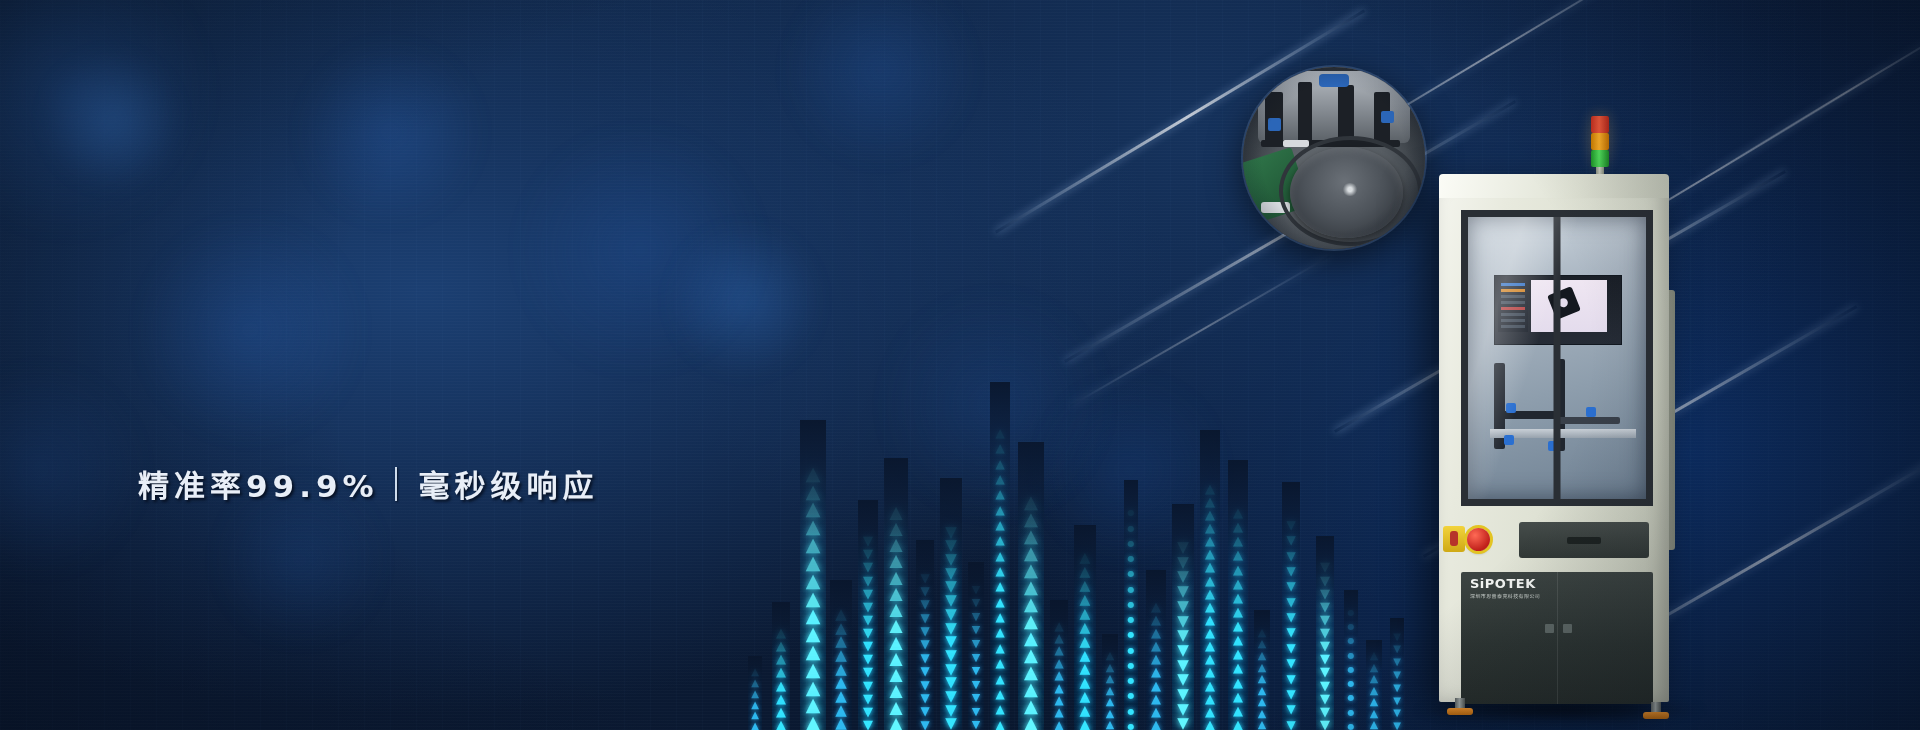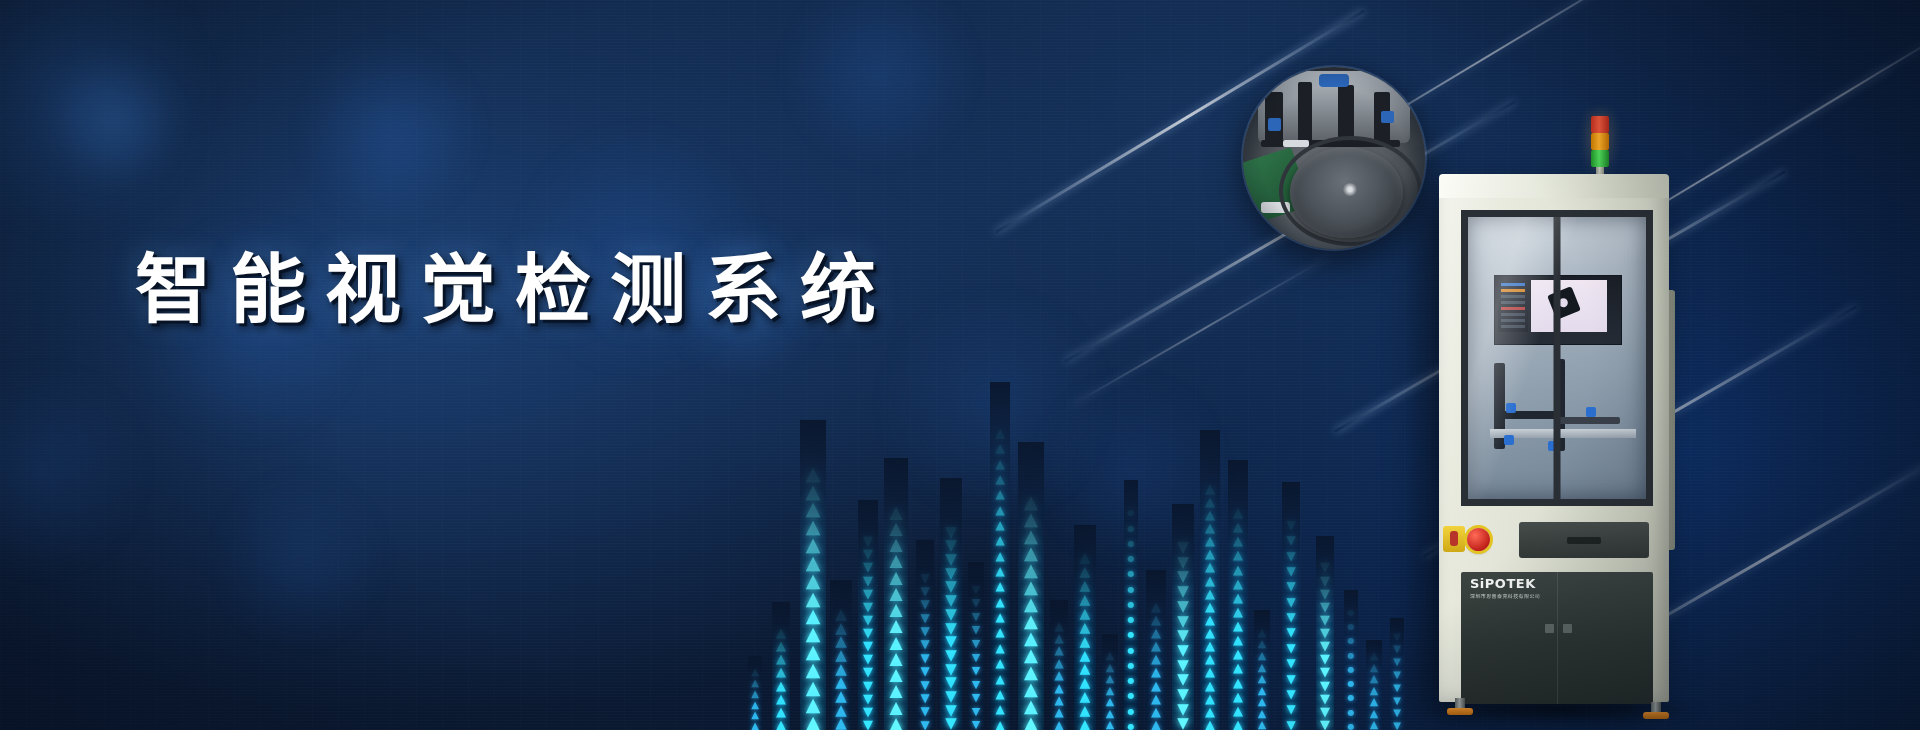--- a/index.html
+++ b/index.html
@@ -795,18 +795,22 @@
     <div class="m-foot" style="left:218px;bottom:-4px;">
       <div class="stalk"></div>
         <div class="pad"></div>
     </div>
   </div>
 
   <div class="bg-vignette"></div>
 
   <div class="content">
 
-    <div class="headline">智能视觉检测系统</div>
-
-
+
+
+    <div class="subline">
+      <span>精准率99.9%</span>
+      <span class="sep"></span>
+      <span>毫秒级响应</span>
+    </div>
 
   </div>
 </div>
 
 </body></html>

